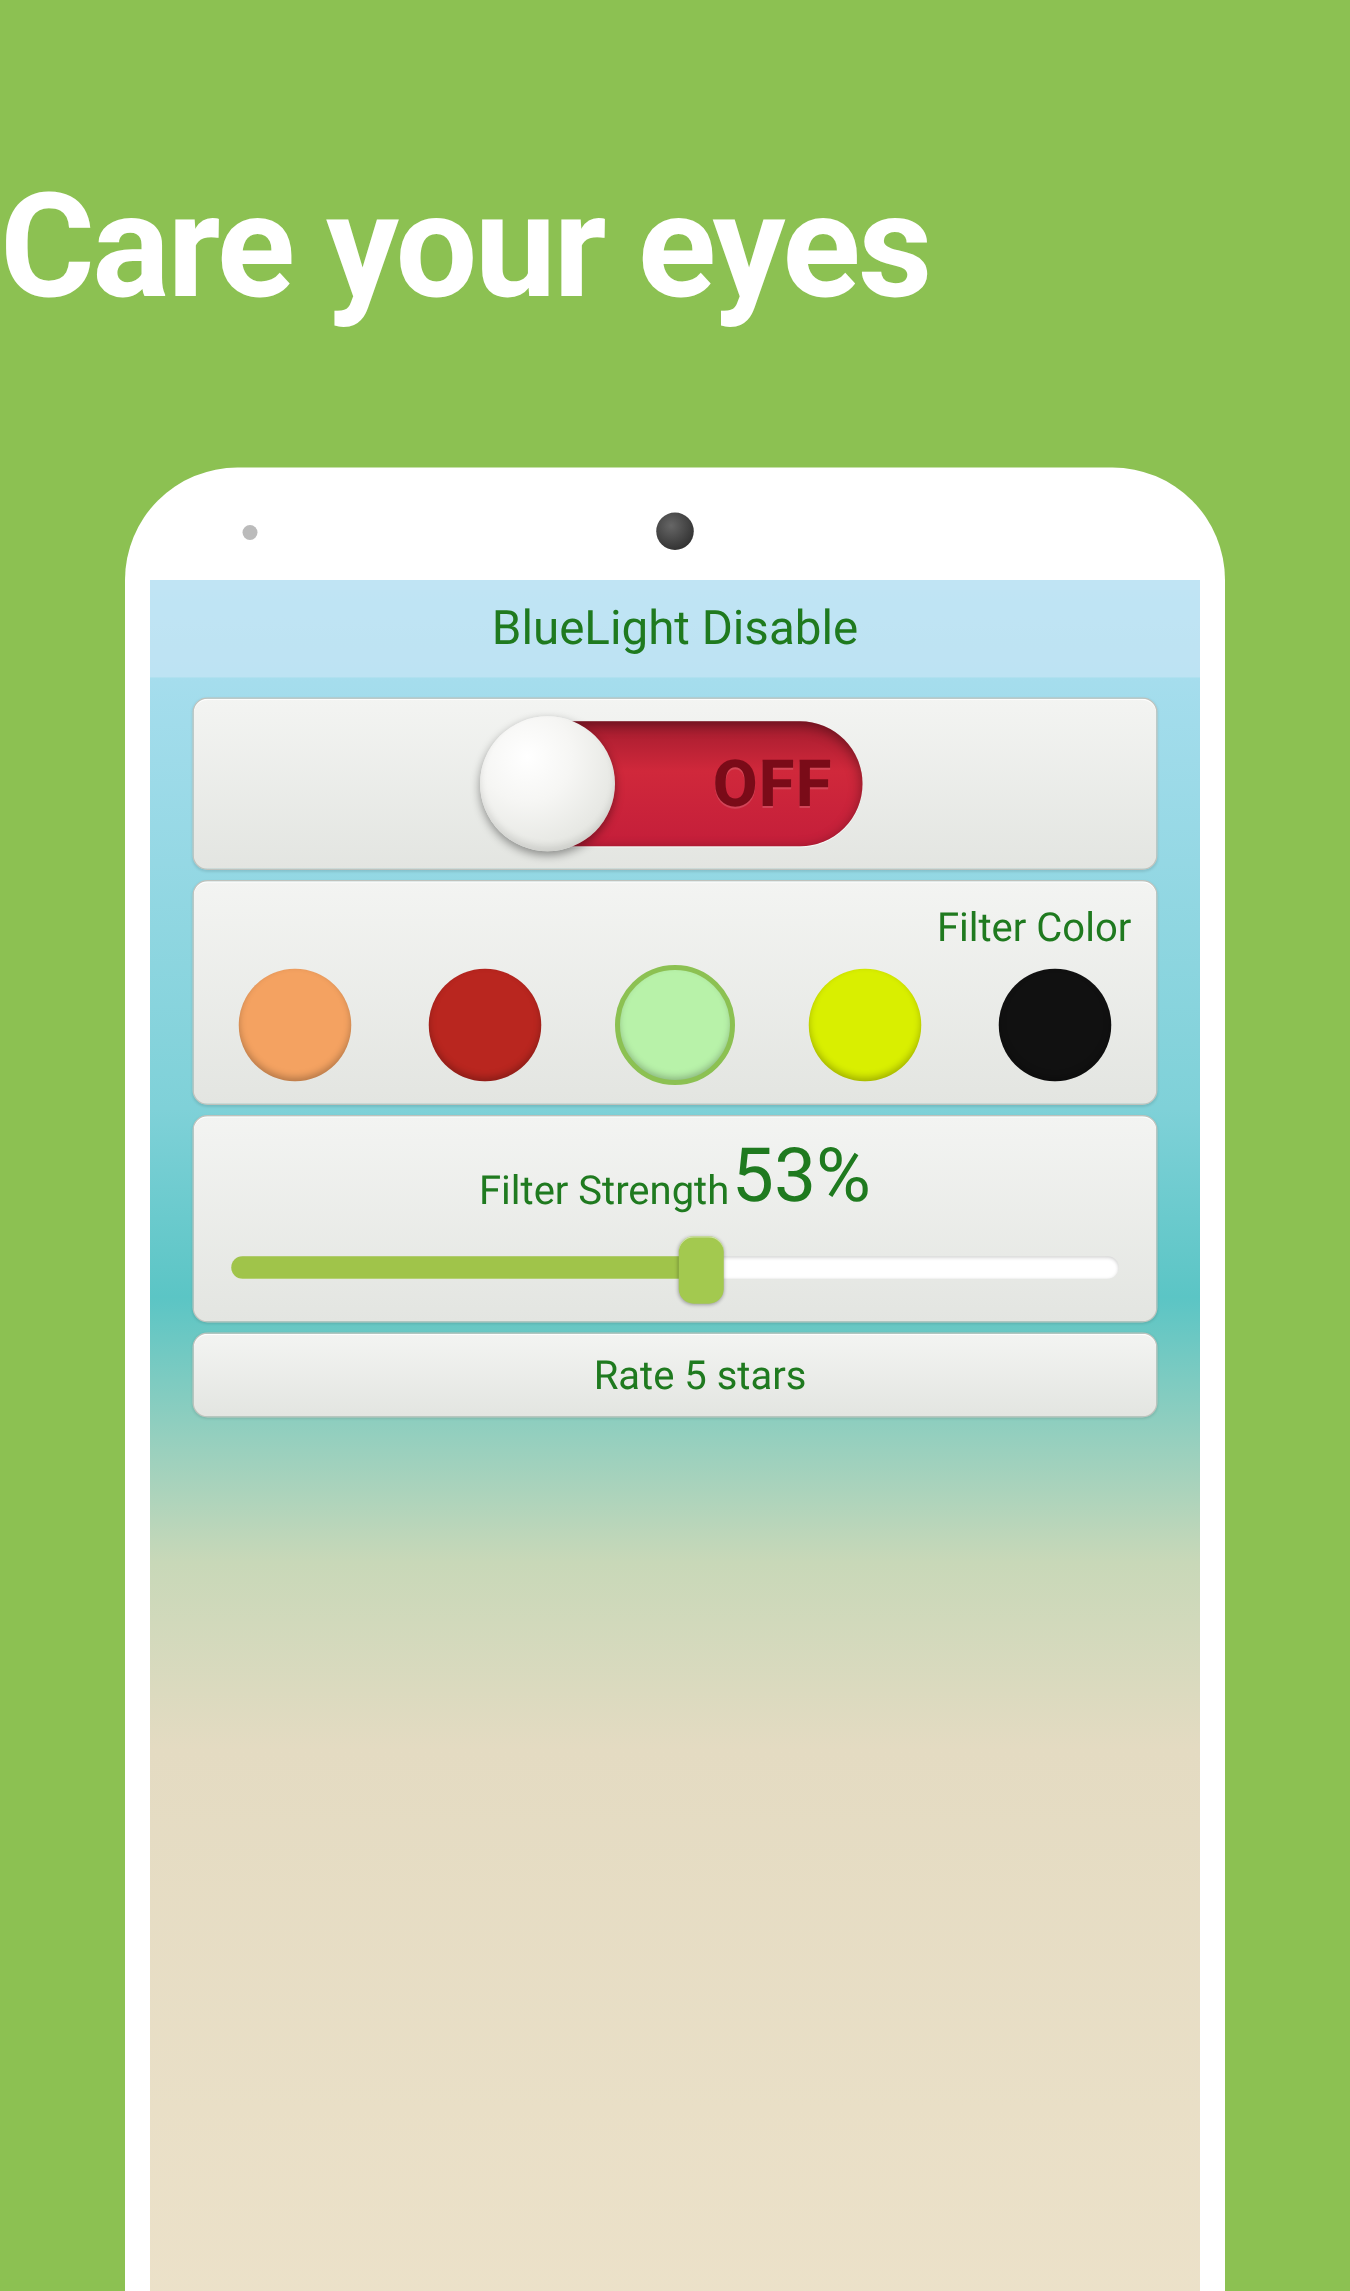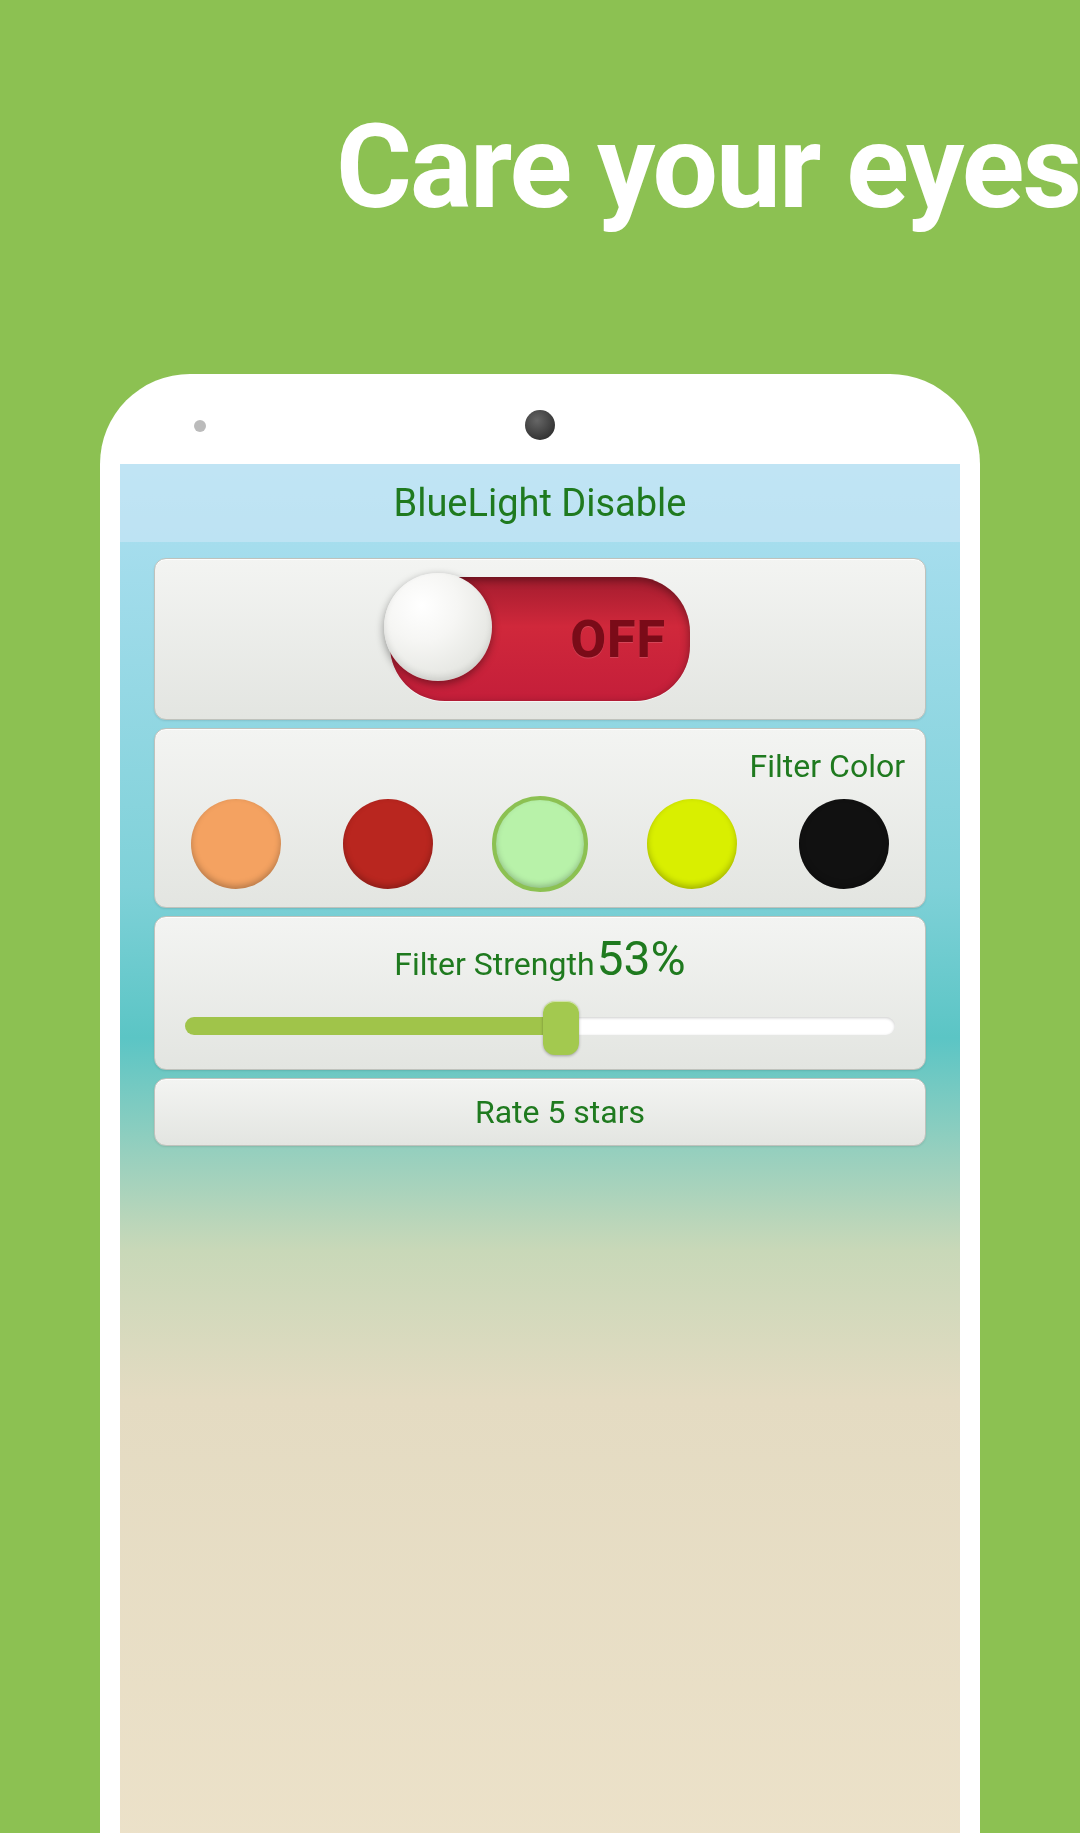--- a/index.html
+++ b/index.html
@@ -7,24 +7,24 @@
   body {
     background: #8cc152;
     font-family: -apple-system, BlinkMacSystemFont, "Segoe UI", Roboto, sans-serif;
     overflow: hidden;
     position: relative;
   }
   .tagline {
     color: #fff;
     font-size: 116px;
     font-weight: 700;
-    text-align: right;
+    text-align: left;
     width: 100%;
     position: absolute;
-    top: 99px;
+    top: 130px;
     letter-spacing: -2px;
   }
   .phone {
     position: absolute;
     top: 374px;
     left: 100px;
     width: 880px;
     height: 1600px;
     background: #fff;
     border-radius: 90px 90px 0 0;
@@ -75,21 +75,21 @@
     border: 1px solid #bfc2bc;
     border-radius: 12px;
     box-shadow: inset 0 1px 0 rgba(255,255,255,.9), 0 1px 2px rgba(0,0,0,.1);
     padding: 18px 20px;
     text-align: center;
   }
   .panel + .panel { margin-top: 8px; }
 
   
   .big-toggle {
-    width: 300px; height: 124px;
+    width: 300px; height: 100px;
     margin: 0 auto;
     position: relative;
   }
   .big-toggle-track {
     position: absolute; inset: 0;
     background: linear-gradient(to bottom, #a31c2e, #d0283b 40%, #c41e3a);
     border-radius: 55px;
     box-shadow: inset 0 3px 10px rgba(0,0,0,.4), 0 1px 0 rgba(255,255,255,.6);
     display: flex;
     align-items: center;
@@ -141,21 +141,21 @@
     justify-content: center;
     align-items: flex-end;
     gap: 2px;
   }
   .strength-label {
     color: #1f7a1f;
     font-size: 32px;
   }
   .strength-value {
     color: #1f7a1f;
-    font-size: 48px;
+    font-size: 60px;
     font-weight: 400;
     line-height: 1;
   }
   .slider {
     margin: 22px 10px 6px;
     height: 40px;
     position: relative;
   }
   .slider-track {
     position: absolute; top: 12px; left: 0; right: 0;

